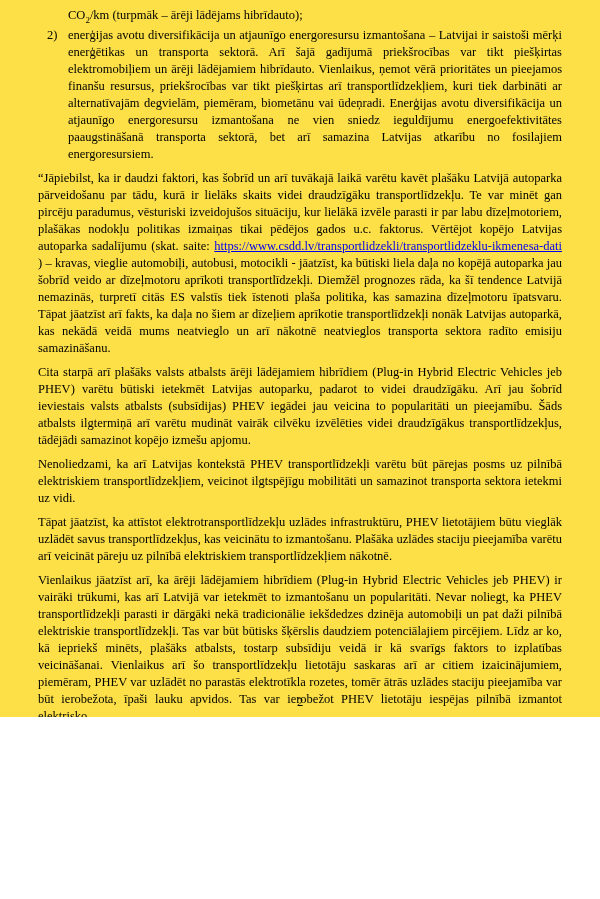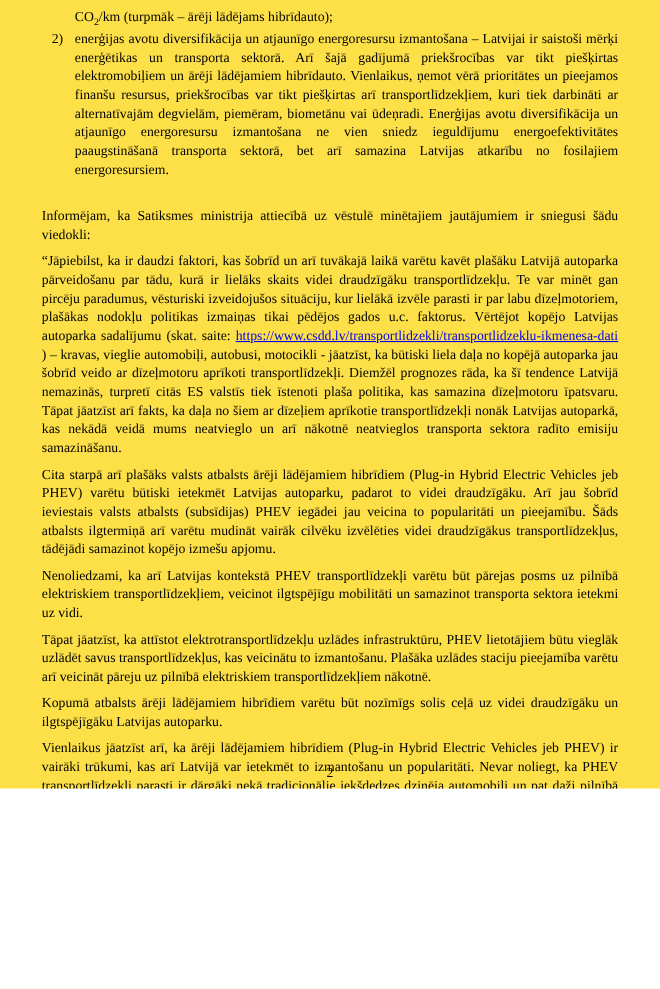--- a/index.html
+++ b/index.html
@@ -54,22 +54,20 @@
     line-height: 15px;
   }
 </style>
 </head>
 <body>
 
 <div class="page">
   <div class="doc">
       <p class="block list-continuation"><span>CO</span><span class="sub">2</span><span>/km (turpmāk – ārēji lādējams hibrīdauto);</span></p>
       <p class="block list-item"><span class="marker">2)</span><span>enerģijas avotu diversifikācija un atjaunīgo energoresursu izmantošana – Latvijai ir saistoši mērķi enerģētikas un transporta sektorā. Arī šajā gadījumā priekšrocības var tikt piešķirtas elektromobiļiem un ārēji lādējamiem hibrīdauto. Vienlaikus, ņemot vērā prioritātes un pieejamos finanšu resursus, priekšrocības var tikt piešķirtas arī transportlīdzekļiem, kuri tiek darbināti ar alternatīvajām degvielām, piemēram, biometānu vai ūdeņradi. Enerģijas avotu diversifikācija un atjaunīgo energoresursu izmantošana ne vien sniedz ieguldījumu energoefektivitātes paaugstināšanā transporta sektorā, bet arī samazina Latvijas atkarību no fosilajiem energoresursiem.</span></p>
-      <p class="block paragraph gap-large"><span>Informējam, ka Satiksmes ministrija attiecībā uz vēstulē minētajiem jautājumiem ir sniegusi šādu viedokli:</span></p>
       <p class="block paragraph"><span>“Jāpiebilst, ka ir daudzi faktori, kas šobrīd un arī tuvākajā laikā varētu kavēt plašāku Latvijā autoparka pārveidošanu par tādu, kurā ir lielāks skaits videi draudzīgāku transportlīdzekļu. Te var minēt gan pircēju paradumus, vēsturiski izveidojušos situāciju, kur lielākā izvēle parasti ir par labu dīzeļmotoriem, plašākas nodokļu politikas izmaiņas tikai pēdējos gados u.c. faktorus. Vērtējot kopējo Latvijas autoparka sadalījumu (skat. saite: </span><a class="doc-link" href="#">https://www.csdd.lv/transportlidzekli/transportlidzeklu-ikmenesa-dati</a><span> ) – kravas, vieglie automobiļi, autobusi, motocikli - jāatzīst, ka būtiski liela daļa no kopējā autoparka jau šobrīd veido ar dīzeļmotoru aprīkoti transportlīdzekļi. Diemžēl prognozes rāda, ka šī tendence Latvijā nemazinās, turpretī citās ES valstīs tiek īstenoti plaša politika, kas samazina dīzeļmotoru īpatsvaru. Tāpat jāatzīst arī fakts, ka daļa no šiem ar dīzeļiem aprīkotie transportlīdzekļi nonāk Latvijas autoparkā, kas nekādā veidā mums neatvieglo un arī nākotnē neatvieglos transporta sektora radīto emisiju samazināšanu.</span></p>
       <p class="block paragraph"><span>Cita starpā arī plašāks valsts atbalsts ārēji lādējamiem hibrīdiem (</span><span class="italic">Plug-in Hybrid Electric Vehicles</span><span> jeb PHEV) varētu būtiski ietekmēt Latvijas autoparku, padarot to videi draudzīgāku. Arī jau šobrīd ieviestais valsts atbalsts (subsīdijas) PHEV iegādei jau veicina to popularitāti un pieejamību. Šāds atbalsts ilgtermiņā arī varētu mudināt vairāk cilvēku izvēlēties videi draudzīgākus transportlīdzekļus, tādējādi samazinot kopējo izmešu apjomu.</span></p>
       <p class="block paragraph"><span>Nenoliedzami, ka arī Latvijas kontekstā PHEV transportlīdzekļi varētu būt pārejas posms uz pilnībā elektriskiem transportlīdzekļiem, veicinot ilgtspējīgu mobilitāti un samazinot transporta sektora ietekmi uz vidi.</span></p>
       <p class="block paragraph"><span>Tāpat jāatzīst, ka attīstot elektrotransportlīdzekļu uzlādes infrastruktūru, PHEV lietotājiem būtu vieglāk uzlādēt savus transportlīdzekļus, kas veicinātu to izmantošanu. Plašāka uzlādes staciju pieejamība varētu arī veicināt pāreju uz pilnībā elektriskiem transportlīdzekļiem nākotnē.</span></p>
-      <p class="block paragraph"><span>Kopumā atbalsts ārēji lādējamiem hibrīdiem varētu būt nozīmīgs solis ceļā uz videi draudzīgāku un ilgtspējīgāku Latvijas autoparku.</span></p>
       <p class="block paragraph"><span>Vienlaikus jāatzīst arī, ka ārēji lādējamiem hibrīdiem (</span><span class="italic">Plug-in Hybrid Electric Vehicles</span><span> jeb PHEV) ir vairāki trūkumi, kas arī Latvijā var ietekmēt to izmantošanu un popularitāti. Nevar noliegt, ka PHEV transportlīdzekļi parasti ir dārgāki nekā tradicionālie iekšdedzes dzinēja automobiļi un pat daži pilnībā elektriskie transportlīdzekļi. Tas var būt būtisks šķērslis daudziem potenciālajiem pircējiem. Līdz ar ko, kā iepriekš minēts, plašāks atbalsts, tostarp subsīdiju veidā ir kā svarīgs faktors to izplatības veicināšanai. Vienlaikus arī šo transportlīdzekļu lietotāju saskaras arī ar citiem izaicinājumiem, piemēram, PHEV var uzlādēt no parastās elektrotīkla rozetes, tomēr ātrās uzlādes staciju pieejamība var būt ierobežota, īpaši lauku apvidos. Tas var ierobežot PHEV lietotāju iespējas pilnībā izmantot elektrisko</span></p>
     </div>
   <div class="footer">2</div>
 </div>
 
 </body></html>

